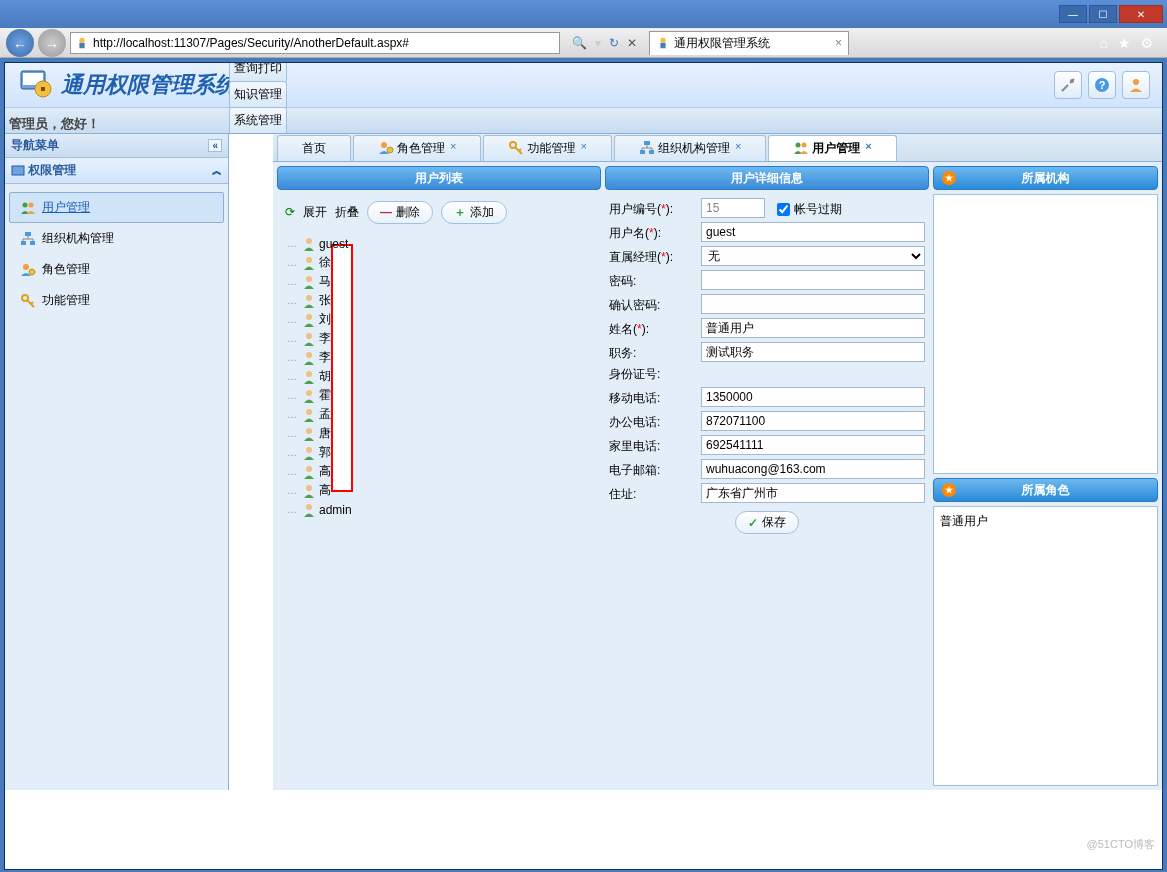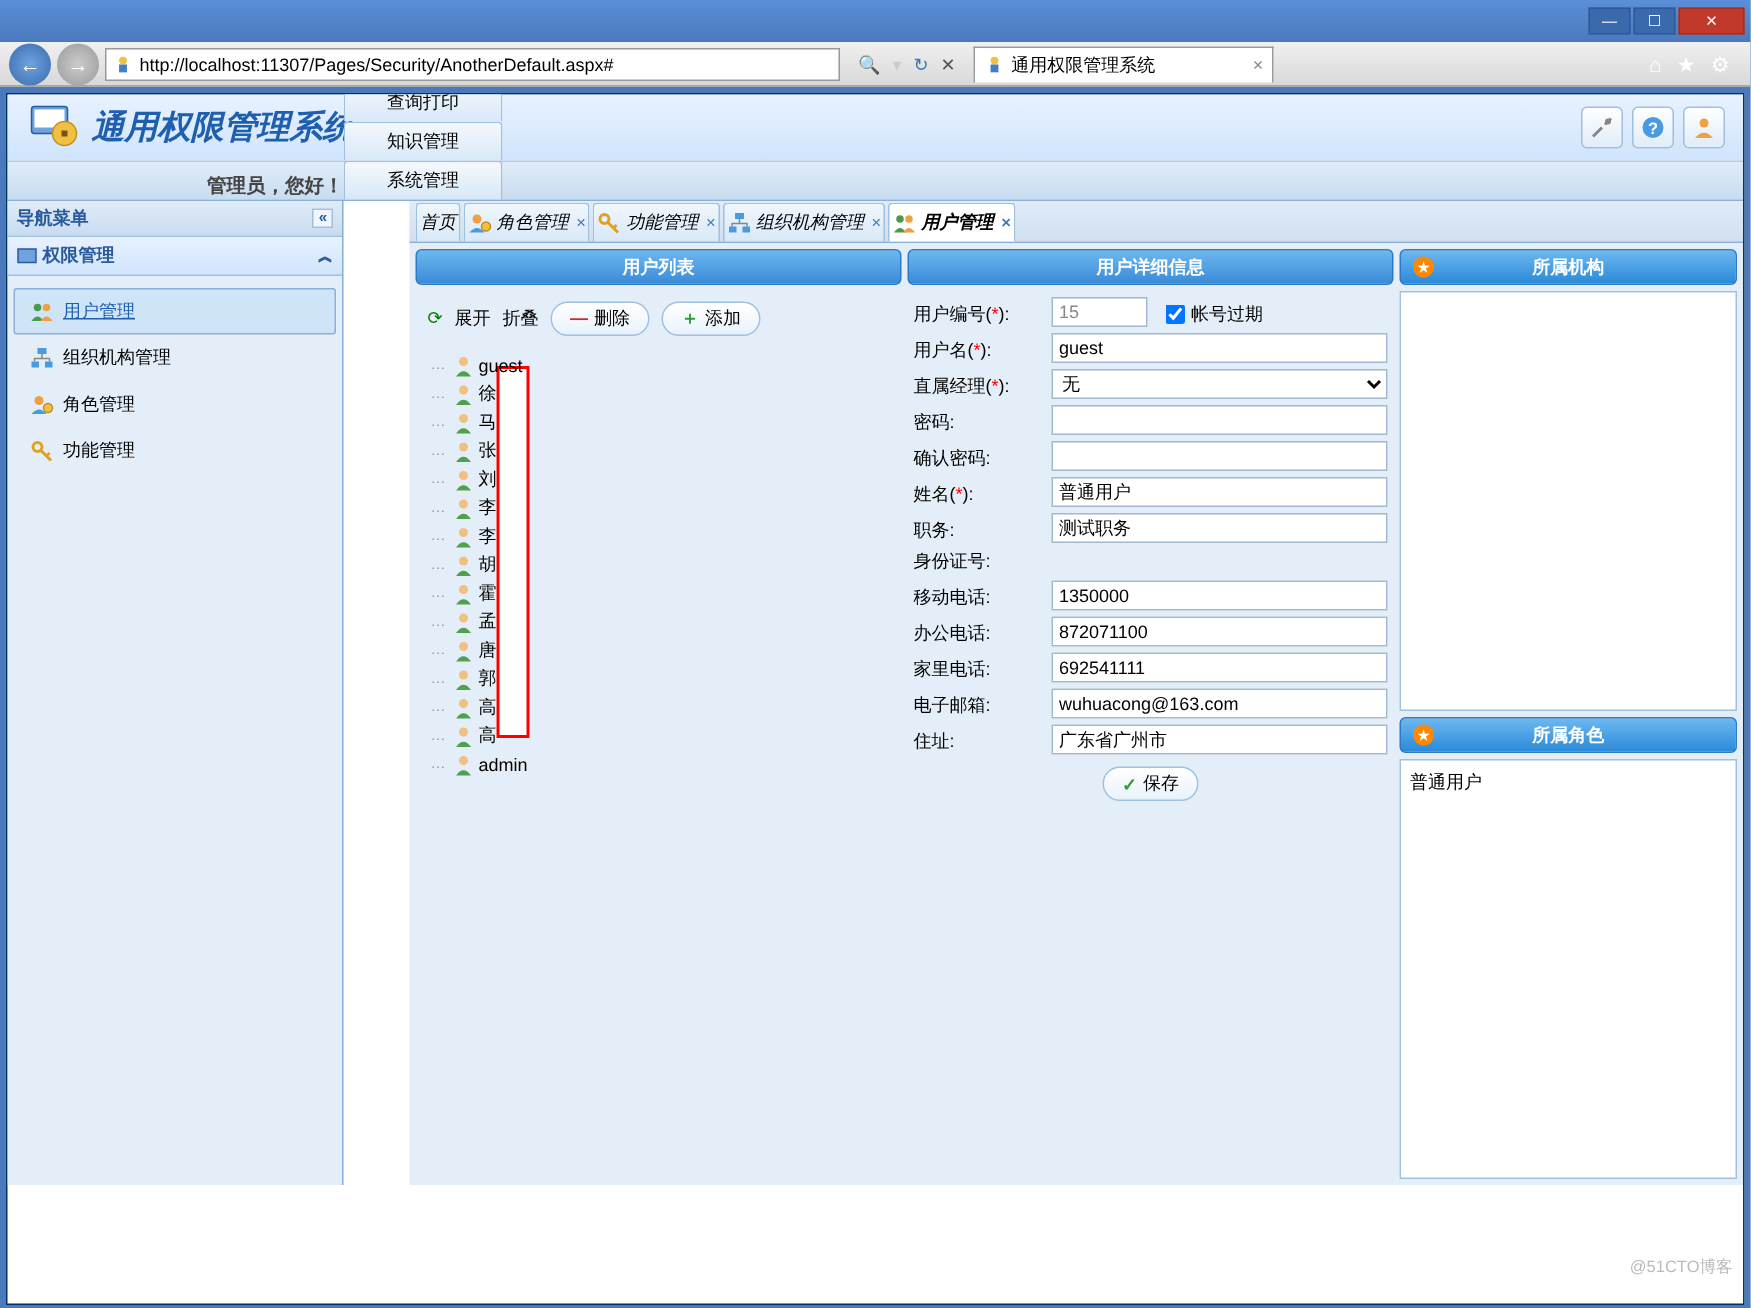--- a/index.html
+++ b/index.html
@@ -23,40 +23,40 @@
 
 
 .app-frame { background: white; margin: 4px; height: 808px; border: 1px solid #003366; overflow: hidden; }
 .app-header { height: 45px; background: linear-gradient(#e8f2ff, #d0e4fc); display: flex; align-items: center; padding: 0 12px; border-bottom: 1px solid #b0cce8; }
 .app-logo-icon { width: 36px; height: 36px; margin-right: 8px; }
 .app-title { font-size: 22px; font-weight: bold; color: #1e5fb0; font-style: italic; }
 .app-header-btns { margin-left: auto; display: flex; gap: 6px; }
 .hdr-btn { width: 28px; height: 28px; border: 1px solid #a0c0e0; border-radius: 4px; background: linear-gradient(#fff, #e0ecf8); display: flex; align-items: center; justify-content: center; }
 
 .main-tabs { height: 26px; background: linear-gradient(#e0ecf8, #c8dcf0); display: flex; align-items: flex-end; padding: 0 4px; border-bottom: 1px solid #8ab0d8; }
-.greeting { width: 220px; font-size: 13px; font-weight: bold; color: #444; text-align: right; }
-.mtab { padding: 4px 28px; font-size: 12px; background: linear-gradient(#f4f8fc, #d8e8f8); border: 1px solid #a0c0e0; border-bottom: none; margin-right: 2px; border-radius: 3px 3px 0 0; cursor: pointer; }
+.greeting { width: 220px; font-size: 13px; font-weight: bold; color: #444; text-align: left; }
+.mtab { padding: 4px 4px; font-size: 12px; background: linear-gradient(#f4f8fc, #d8e8f8); border: 1px solid #a0c0e0; border-bottom: none; margin-right: 2px; border-radius: 3px 3px 0 0; cursor: pointer; }
 
 .app-body { display: flex; height: 656px; gap: 44px; }
 
 
 .sidebar { width: 224px; background: #e4eef8; border-right: 1px solid #8ab0d8; display: flex; flex-direction: column; }
 .sb-hdr { height: 24px; background: linear-gradient(#e0ecf8, #c8dcf0); display: flex; align-items: center; padding: 0 6px; font-size: 12px; font-weight: bold; color: #2a5a9c; border-bottom: 1px solid #a0c0e0; justify-content: space-between; }
 .sb-collapse { font-size: 10px; color: #2a5a9c; border: 1px solid #a0c0e0; padding: 0 3px; background: #f0f6fc; }
 .sb-section { height: 26px; background: linear-gradient(#e8f2ff, #d0e4fc); display: flex; align-items: center; padding: 0 6px; font-size: 12px; font-weight: bold; color: #2a5a9c; border-bottom: 1px solid #a0c0e0; justify-content: space-between; }
 .sb-items { padding: 8px 4px; }
 .sb-item { display: flex; align-items: center; padding: 6px 10px; font-size: 12px; cursor: pointer; gap: 6px; border: 1px solid transparent; border-radius: 2px; }
 .sb-item.active { background: #d0e4f8; border: 1px solid #8ab0d8; }
 .sb-item.active span:last-child { text-decoration: underline; color: #1e5fb0; }
 .sb-ico { width: 16px; height: 16px; display: inline-flex; align-items: center; justify-content: center; font-size: 14px; }
 
 
 .content { flex: 1; display: flex; flex-direction: column; background: #e4eef8; }
 .content-tabs { height: 28px; display: flex; align-items: flex-end; padding: 2px 4px 0; border-bottom: 1px solid #8ab0d8; background: linear-gradient(#e0ecf8, #d0e0f0); }
-.ctab { padding: 4px 2px; font-size: 12px; background: linear-gradient(#f0f6fc, #d8e8f8); border: 1px solid #a0c0e0; border-bottom: none; margin-right: 2px; border-radius: 3px 3px 0 0; display: flex; align-items: center; gap: 3px; cursor: pointer; font-style: italic; }
+.ctab { padding: 4px 24px; font-size: 12px; background: linear-gradient(#f0f6fc, #d8e8f8); border: 1px solid #a0c0e0; border-bottom: none; margin-right: 2px; border-radius: 3px 3px 0 0; display: flex; align-items: flex-start; gap: 3px; cursor: pointer; }
 .ctab.active { background: white; font-weight: bold; }
 .ctab .tx { color: #3a7abc; font-size: 11px; margin-left: 2px; }
 
 .panels { flex: 1; display: flex; padding: 4px; gap: 4px; overflow: hidden; }
 
 .panel-col { display: flex; flex-direction: column; gap: 4px; }
 .col-left { width: 324px; }
 .col-mid { width: 324px; }
 .col-right { flex: 1; }
 

